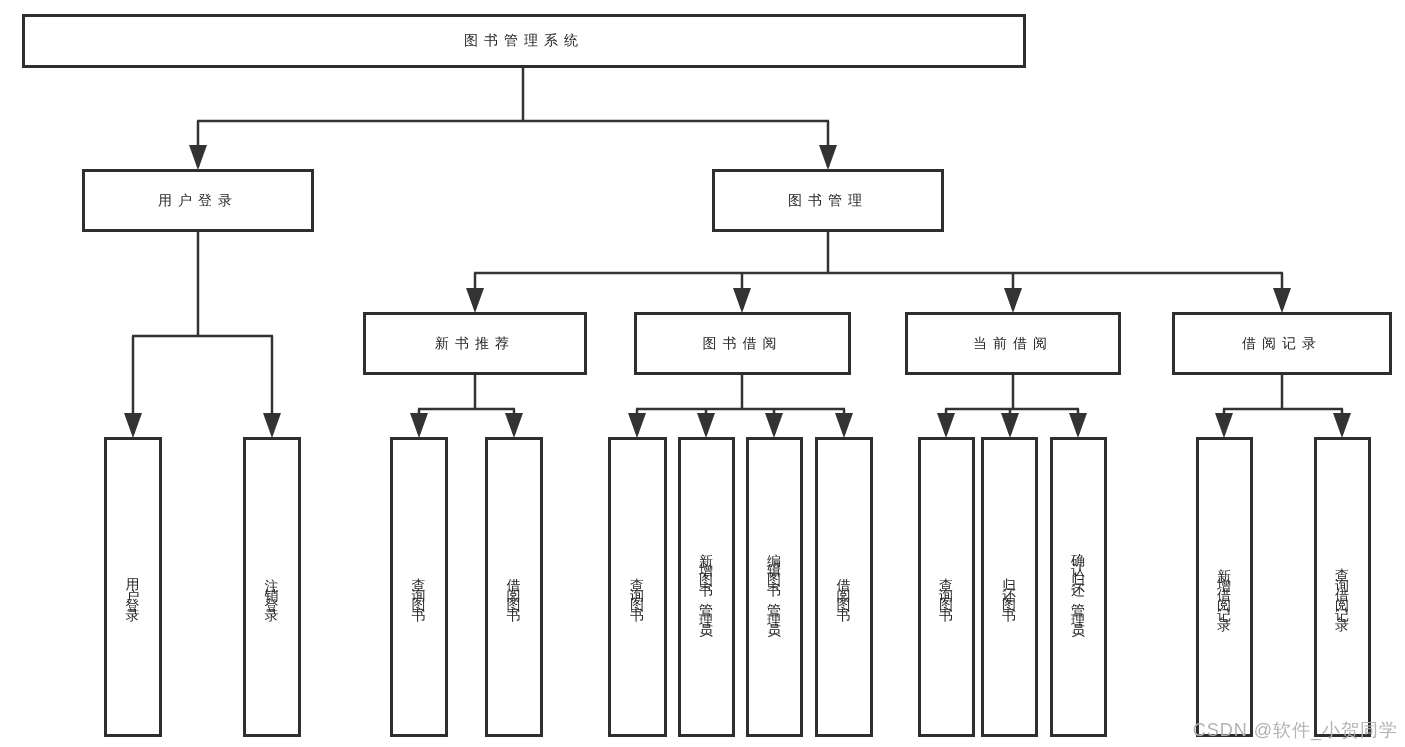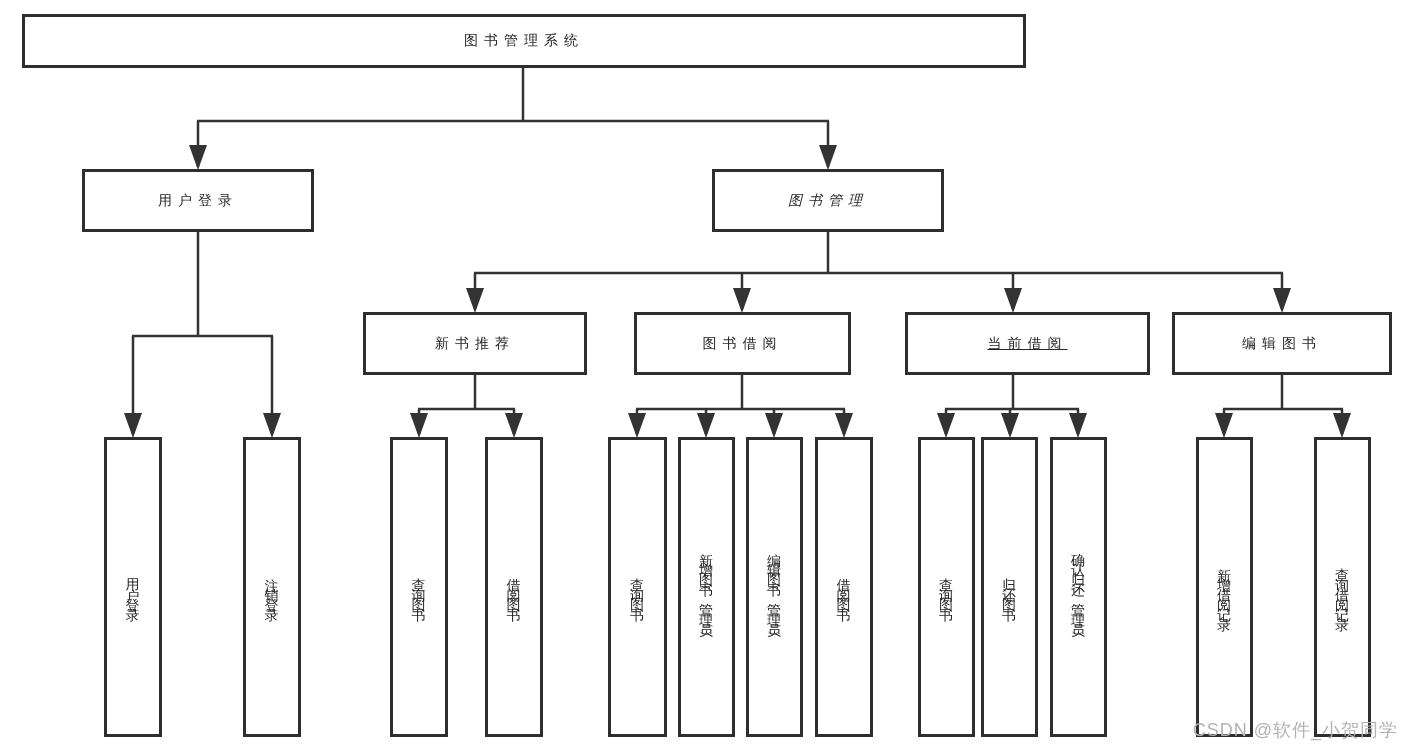--- a/index.html
+++ b/index.html
@@ -107,26 +107,26 @@
       <polygon points="1001,413 1019,413 1010,438"></polygon>
       <polygon points="1069,413 1087,413 1078,438"></polygon>
       <polygon points="1215,413 1233,413 1224,438"></polygon>
       <polygon points="1333,413 1351,413 1342,438"></polygon>
     </g>
   </svg>
 
   <div class="box" style="left:22px; top:14px; width:1004px; height:54px;">图书管理系统</div>
 
   <div class="box" style="left:82px; top:169px; width:232px; height:63px;">用户登录</div>
-  <div class="box" style="left:712px; top:169px; width:232px; height:63px;font-style:italic;">图书管理</div>
+  <div class="box" style="left:712px; top:169px; width:232px; height:63px;">图书管理</div>
 
   <div class="box" style="left:363px; top:312px; width:224px; height:63px;">新书推荐</div>
   <div class="box" style="left:634px; top:312px; width:217px; height:63px;">图书借阅</div>
-  <div class="box" style="left:905px; top:312px; width:245px; height:63px;text-decoration:underline;">当前借阅</div>
-  <div class="box" style="left:1172px; top:312px; width:220px; height:63px;">编辑图书</div>
+  <div class="box" style="left:905px; top:312px; width:216px; height:63px;">当前借阅</div>
+  <div class="box" style="left:1172px; top:312px; width:220px; height:63px;">借阅记录</div>
 
   <div class="box vbox" style="left:104px; top:437px; width:58px; height:300px;">用户登录</div>
   <div class="box vbox" style="left:243px; top:437px; width:58px; height:300px;">注销登录</div>
 
   <div class="box vbox" style="left:390px; top:437px; width:58px; height:300px;">查询图书</div>
   <div class="box vbox" style="left:485px; top:437px; width:58px; height:300px;">借阅图书</div>
 
   <div class="box vbox" style="left:608px; top:437px; width:59px; height:300px;">查询图书</div>
   <div class="box vbox" style="left:678px; top:437px; width:57px; height:300px;">新增图书（管理员）</div>
   <div class="box vbox" style="left:746px; top:437px; width:57px; height:300px;">编辑图书（管理员）</div>

